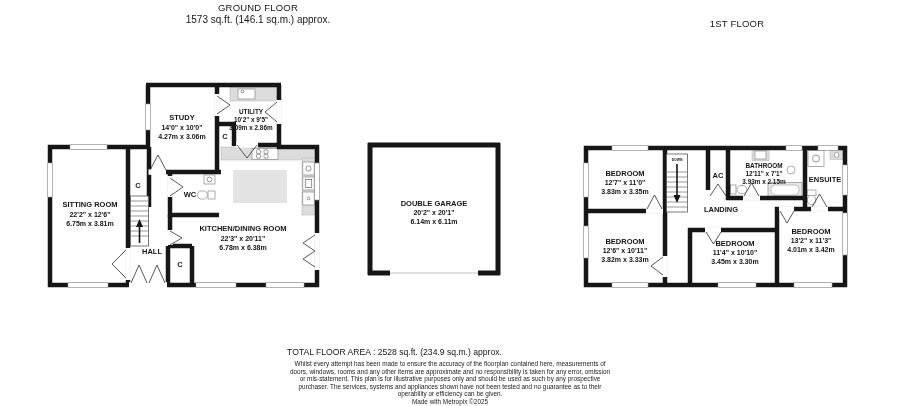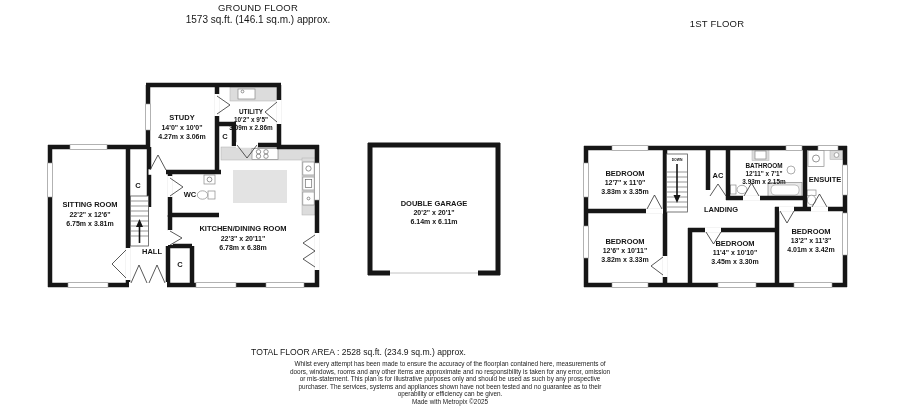--- a/index.html
+++ b/index.html
@@ -3,22 +3,22 @@
 <meta charset="utf-8">
 <style>
   html,body{margin:0;padding:0;background:#ffffff;}
   .page{position:relative;width:900px;height:406px;background:#ffffff;overflow:hidden;
         font-family:"Liberation Sans", sans-serif;color:#161616;}
   .plan-svg{position:absolute;left:0;top:0;}
   .hdr{position:absolute;text-align:center;}
   .hdr .t{font-size:9.5px;letter-spacing:.2px;}
   .hdr .a{font-size:10px;margin-top:1px;}
   .hdr-ground{left:118px;top:2px;width:280px;}
-  .hdr-first{left:572px;top:18px;width:290px;}
-  .total{position:absolute;top:347px;left:0;width:717px;text-align:center;font-size:8.6px;}
+  .hdr-first{left:592px;top:18px;width:290px;}
+  .total{position:absolute;top:347px;left:0;width:717px;text-align:center;font-size:8.6px;padding-left:36px;}
   .disc{position:absolute;top:360px;left:288px;width:324px;text-align:center;
         font-size:6.4px;line-height:7.6px;color:#222;}
   .credit{font-size:6.4px;margin-top:0px;}
   svg text{font-family:"Liberation Sans", sans-serif;fill:#141414;}
   .rname{font-size:7.5px;font-weight:bold;}
   .rdim{font-size:7px;font-weight:bold;}
   .rsm{font-size:6.4px;font-weight:bold;}
   .rtag{font-size:7.5px;font-weight:bold;}
   .tiny{font-size:3.4px;font-weight:bold;}
   .wall{stroke:#161616;stroke-width:4.5;stroke-linecap:butt;}

